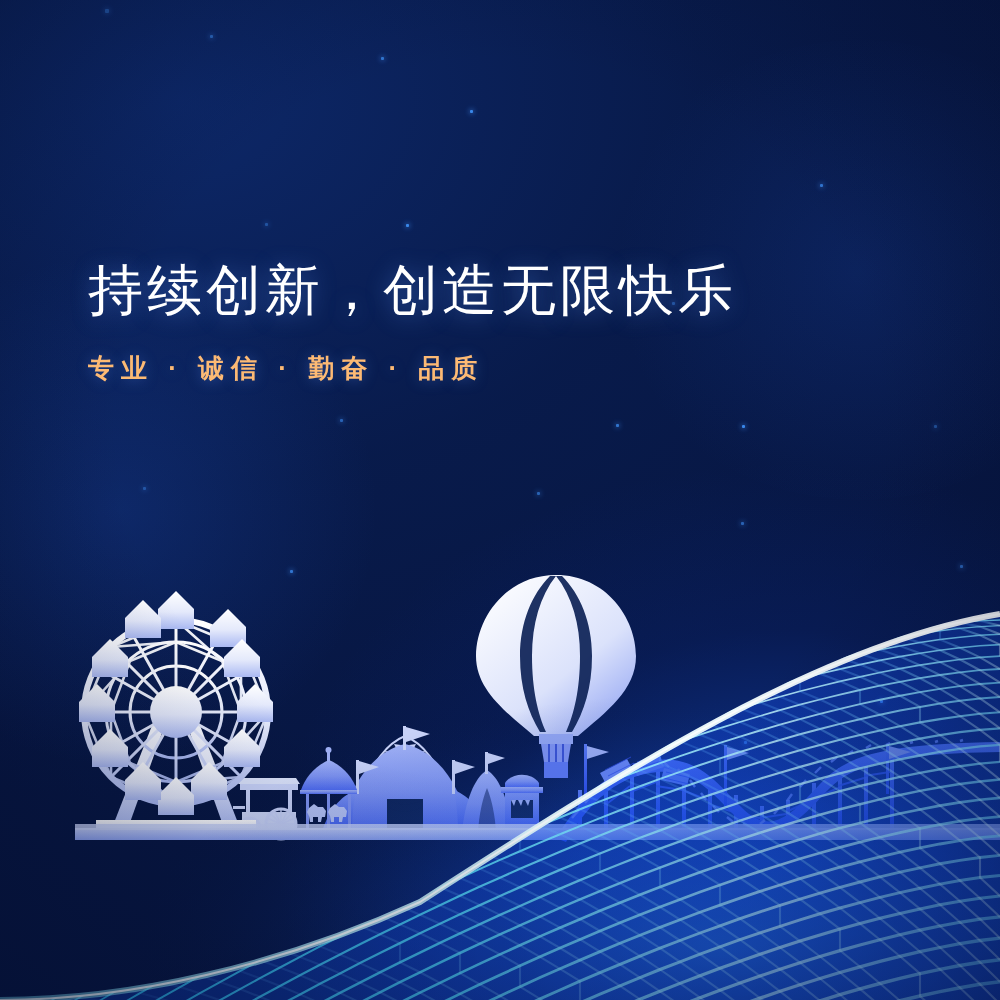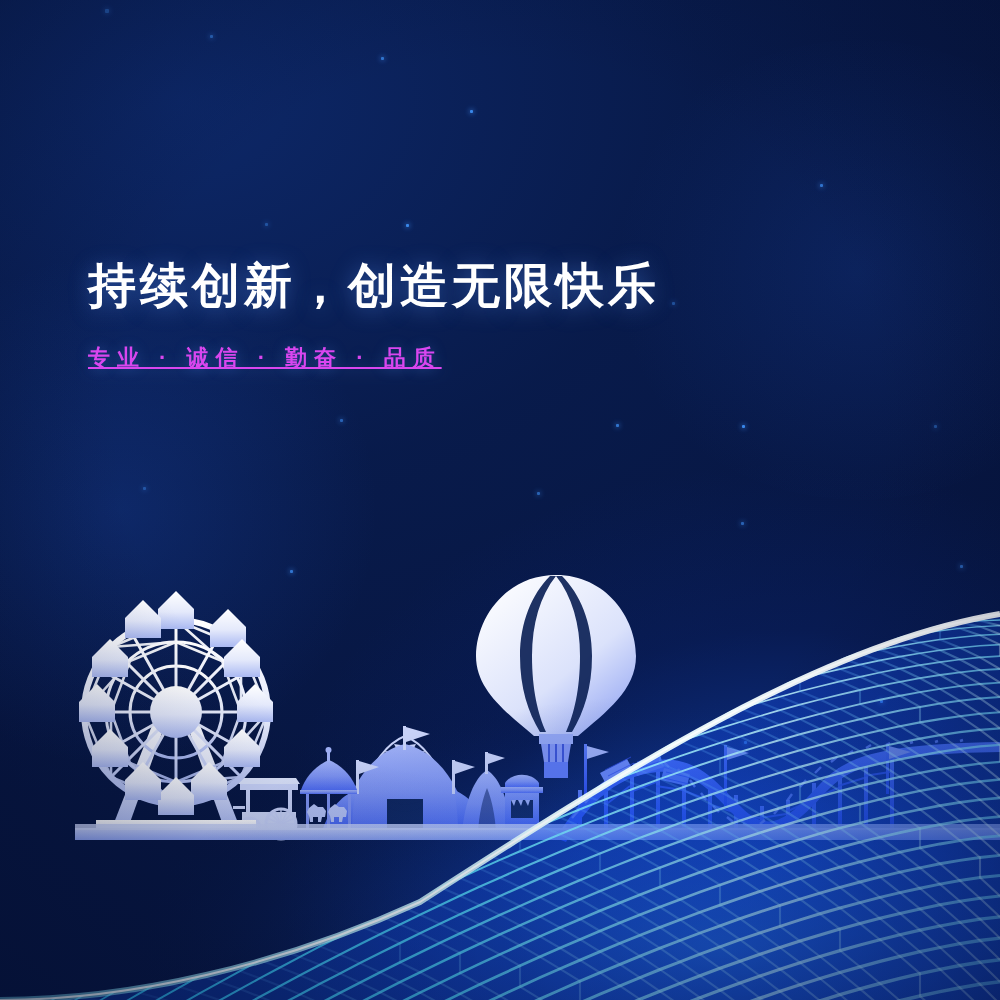--- a/index.html
+++ b/index.html
@@ -24,26 +24,26 @@
     background:radial-gradient(ellipse 85% 80% at 50% 42%, rgba(0,0,0,0) 45%, rgba(3,12,42,.55) 100%);}
 
   .glow-blob{position:absolute;border-radius:50%;pointer-events:none;}
 
   .stars{position:absolute;inset:0;}
   .star{position:absolute;background:#3d8ff5;border-radius:1px;
         box-shadow:0 0 5px 1px rgba(70,150,255,.55);}
 
   
   .copy{position:absolute;left:88px;top:258px;}
-  .title{font-size:48px;font-weight:700;color:#ffffff;letter-spacing:4px;
+  .title{font-size:55px;font-weight:400;color:#ffffff;letter-spacing:4px;
          line-height:1.18;white-space:nowrap;
          text-shadow:0 2px 22px rgba(90,150,255,.45);}
-  .subtitle{margin-top:28px;font-size:22px;font-weight:700;color:#d946ef;
+  .subtitle{margin-top:28px;font-size:26px;font-weight:700;color:#fdba74;
             letter-spacing:7px;white-space:nowrap;
-            text-shadow:0 1px 14px rgba(90,150,255,.35);text-decoration:underline;}
+            text-shadow:0 1px 14px rgba(90,150,255,.35);}
 
   
   .layer{position:absolute;left:0;top:0;width:1000px;height:1000px;}
 </style>
 </head>
 <body>
 
 <div id="poster">
 
   <div class="bg-base"></div>

